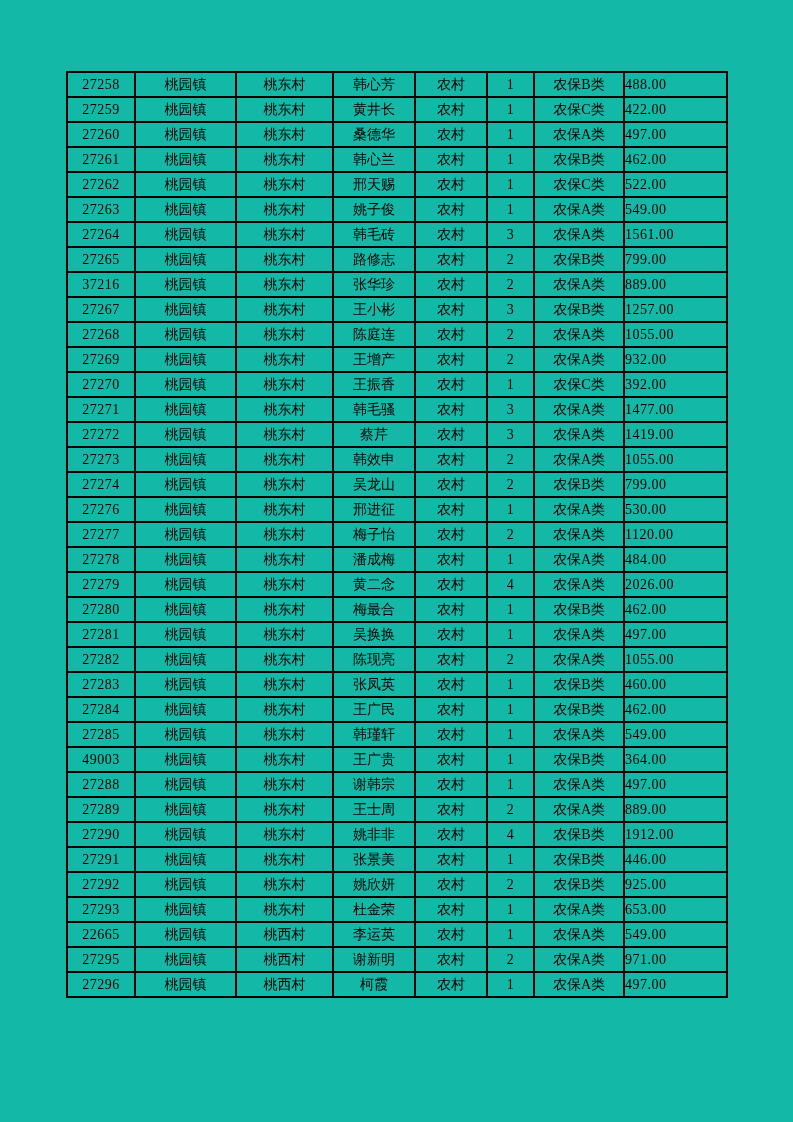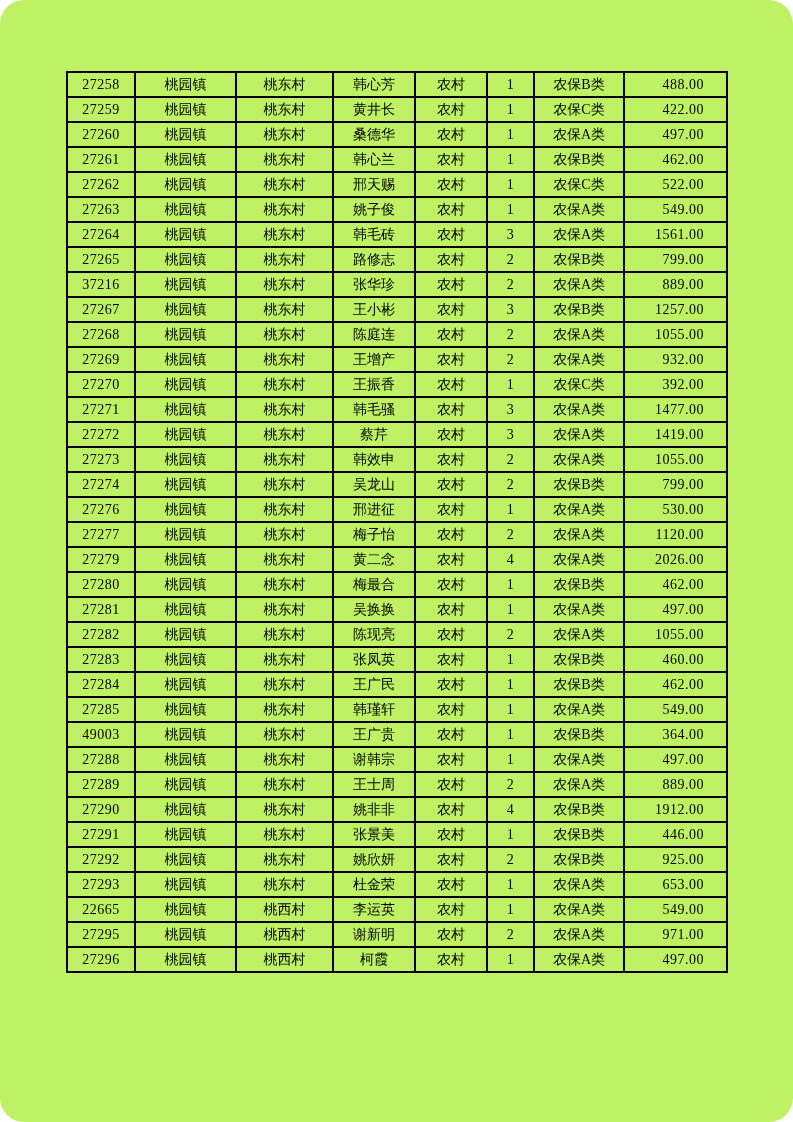--- a/index.html
+++ b/index.html
@@ -4,25 +4,24 @@
 <style>
   html, body {
     margin: 0;
     padding: 0;
     background: #ffffff;
   }
   .page {
     position: relative;
     width: 793px;
     height: 1122px;
-    background: #bef264;
+    background: #14b8a6;
     overflow: hidden;
     font-family: "Liberation Serif", "DejaVu Serif", serif;
     color: #000000;
-    border-radius: 24px;
   }
   table.roster {
     position: absolute;
     left: 66px;
     top: 71px;
     border-collapse: separate;
     border-spacing: 0;
     table-layout: fixed;
     width: 660px;
     border: 1px solid #000000;
@@ -32,21 +31,21 @@
     height: 23px;
     padding: 0;
     font-size: 14px;
     line-height: 23px;
     text-align: center;
     white-space: nowrap;
     overflow: hidden;
     vertical-align: middle;
   }
   table.roster td.amount {
-    text-align: right;
+    text-align: left;
     padding-right: 22px;
   }
   table.roster td.num {
     letter-spacing: 0.5px;
   }
 </style>
 </head>
 <body>
 
 <div class="page">
@@ -246,20 +245,30 @@
           <td class="num">27277</td>
           <td>桃园镇</td>
           <td>桃东村</td>
           <td>梅子怡</td>
           <td>农村</td>
           <td class="num">2</td>
           <td>农保A类</td>
           <td class="amount num">1120.00</td>
         </tr>
         <tr>
+          <td class="num">27278</td>
+          <td>桃园镇</td>
+          <td>桃东村</td>
+          <td>潘成梅</td>
+          <td>农村</td>
+          <td class="num">1</td>
+          <td>农保A类</td>
+          <td class="amount num">484.00</td>
+        </tr>
+        <tr>
           <td class="num">27279</td>
           <td>桃园镇</td>
           <td>桃东村</td>
           <td>黄二念</td>
           <td>农村</td>
           <td class="num">4</td>
           <td>农保A类</td>
           <td class="amount num">2026.00</td>
         </tr>
         <tr>

